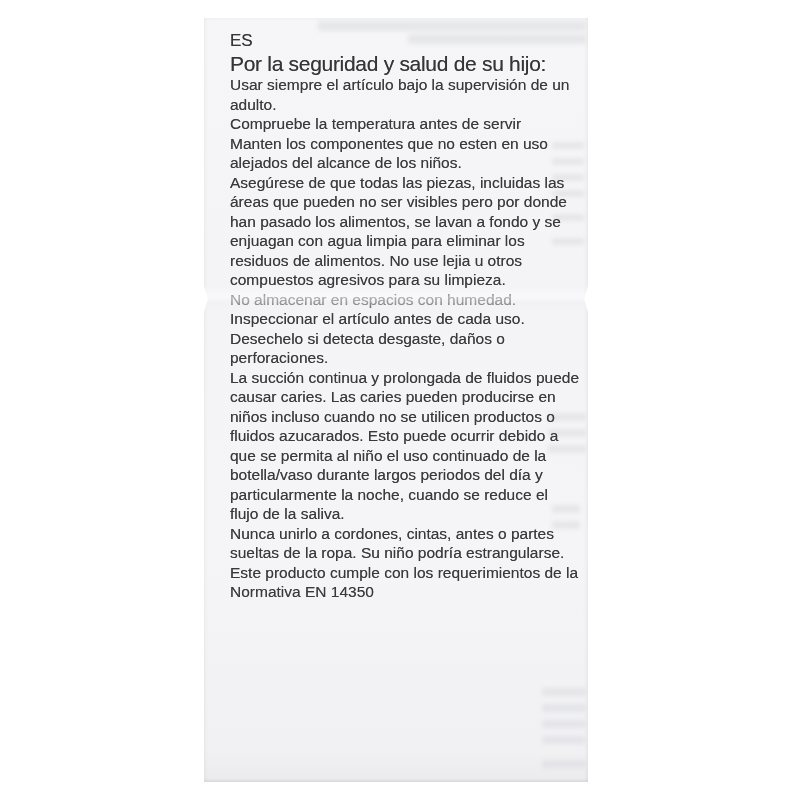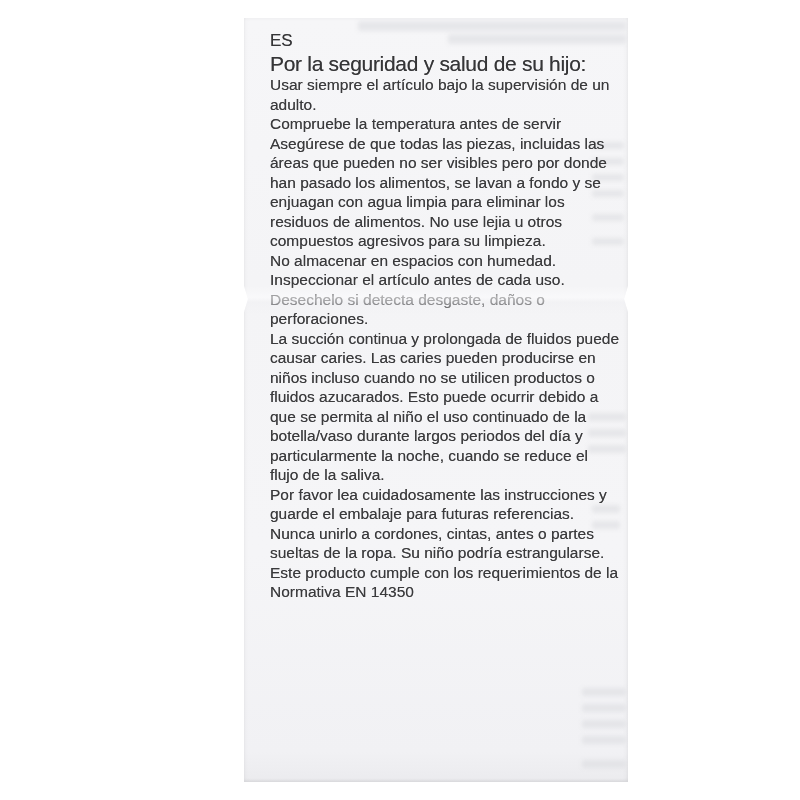--- a/index.html
+++ b/index.html
@@ -10,21 +10,20 @@
     background: #ffffff;
     overflow: hidden;
     font-family: "Liberation Sans", sans-serif;
   }
 
   .stage {
     position: relative;
     width: 664px;
     height: 800px;
     background: #ffffff;
-    margin-left: 40px;
   }
 
   
   .paper {
     position: absolute;
     left: 204px;
     top: 18px;
     width: 384px;
     height: 764px;
     background: linear-gradient(180deg, #f6f6f8 0%, #f4f4f6 35%, #f5f5f7 70%, #f1f1f4 96%, #ebebee 100%);
@@ -132,26 +131,26 @@
     <div class="ghost" style="left:338px; top:718px; width:44px; height:8px;"></div>
     <div class="ghost" style="left:338px; top:742px; width:44px; height:8px;"></div>
 
     <div class="content">
       <p class="lang">ES</p>
       <p class="heading">Por la seguridad y salud de su hijo:</p>
 
       <div class="body-text">
         <p>Usar siempre el artículo bajo la supervisión de un adulto.</p>
         <p>Compruebe la temperatura antes de servir</p>
+        <p>Manten los componentes que no esten en uso alejados del alcance de los niños.</p>
         <p>Asegúrese de que todas las piezas, incluidas las áreas que pueden no ser visibles pero por donde han pasado los alimentos, se lavan a fondo y se enjuagan con agua limpia para eliminar los residuos de alimentos. No use lejia u otros compuestos agresivos para su limpieza.</p>
         <p>No almacenar en espacios con humedad.</p>
         <p>Inspeccionar el artículo antes de cada uso.</p>
         <p>Desechelo si detecta desgaste, daños o perforaciones.</p>
         <p>La succión continua y prolongada de fluidos puede causar caries. Las caries pueden producirse en niños incluso cuando no se utilicen productos o fluidos azucarados. Esto puede ocurrir debido a que se permita al niño el uso continuado de la botella/vaso durante largos periodos del día y particularmente la noche, cuando se reduce el flujo de la saliva.</p>
-        <p>Por favor lea cuidadosamente las instrucciones y guarde el embalaje para futuras referencias.</p>
         <p>Nunca unirlo a cordones, cintas, antes o partes sueltas de la ropa. Su niño podría estrangularse.</p>
         <p>Este producto cumple con los requerimientos de la Normativa EN 14350</p>
       </div>
     </div>
 
     <div class="crease"></div>
 
   </div>
 </div>
 

